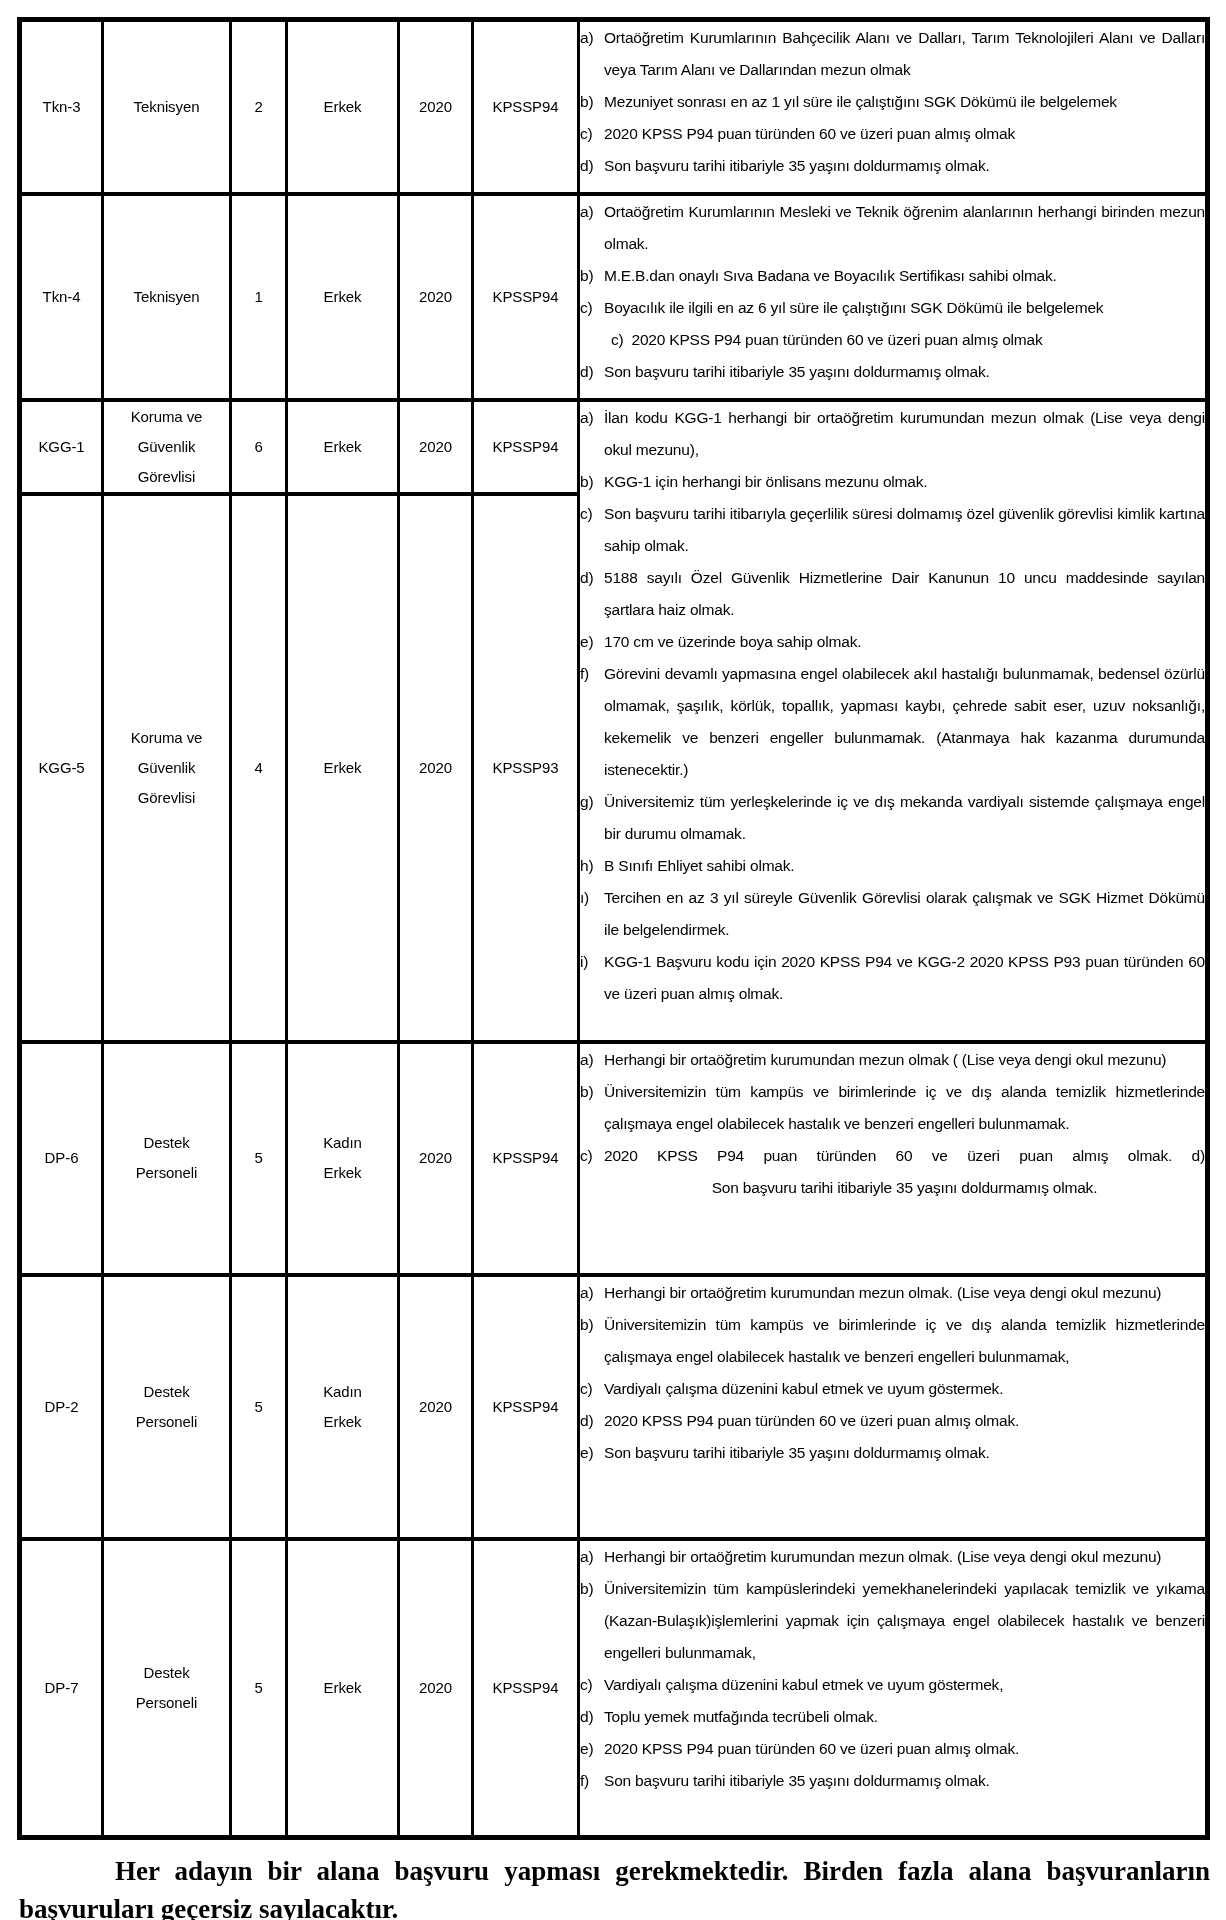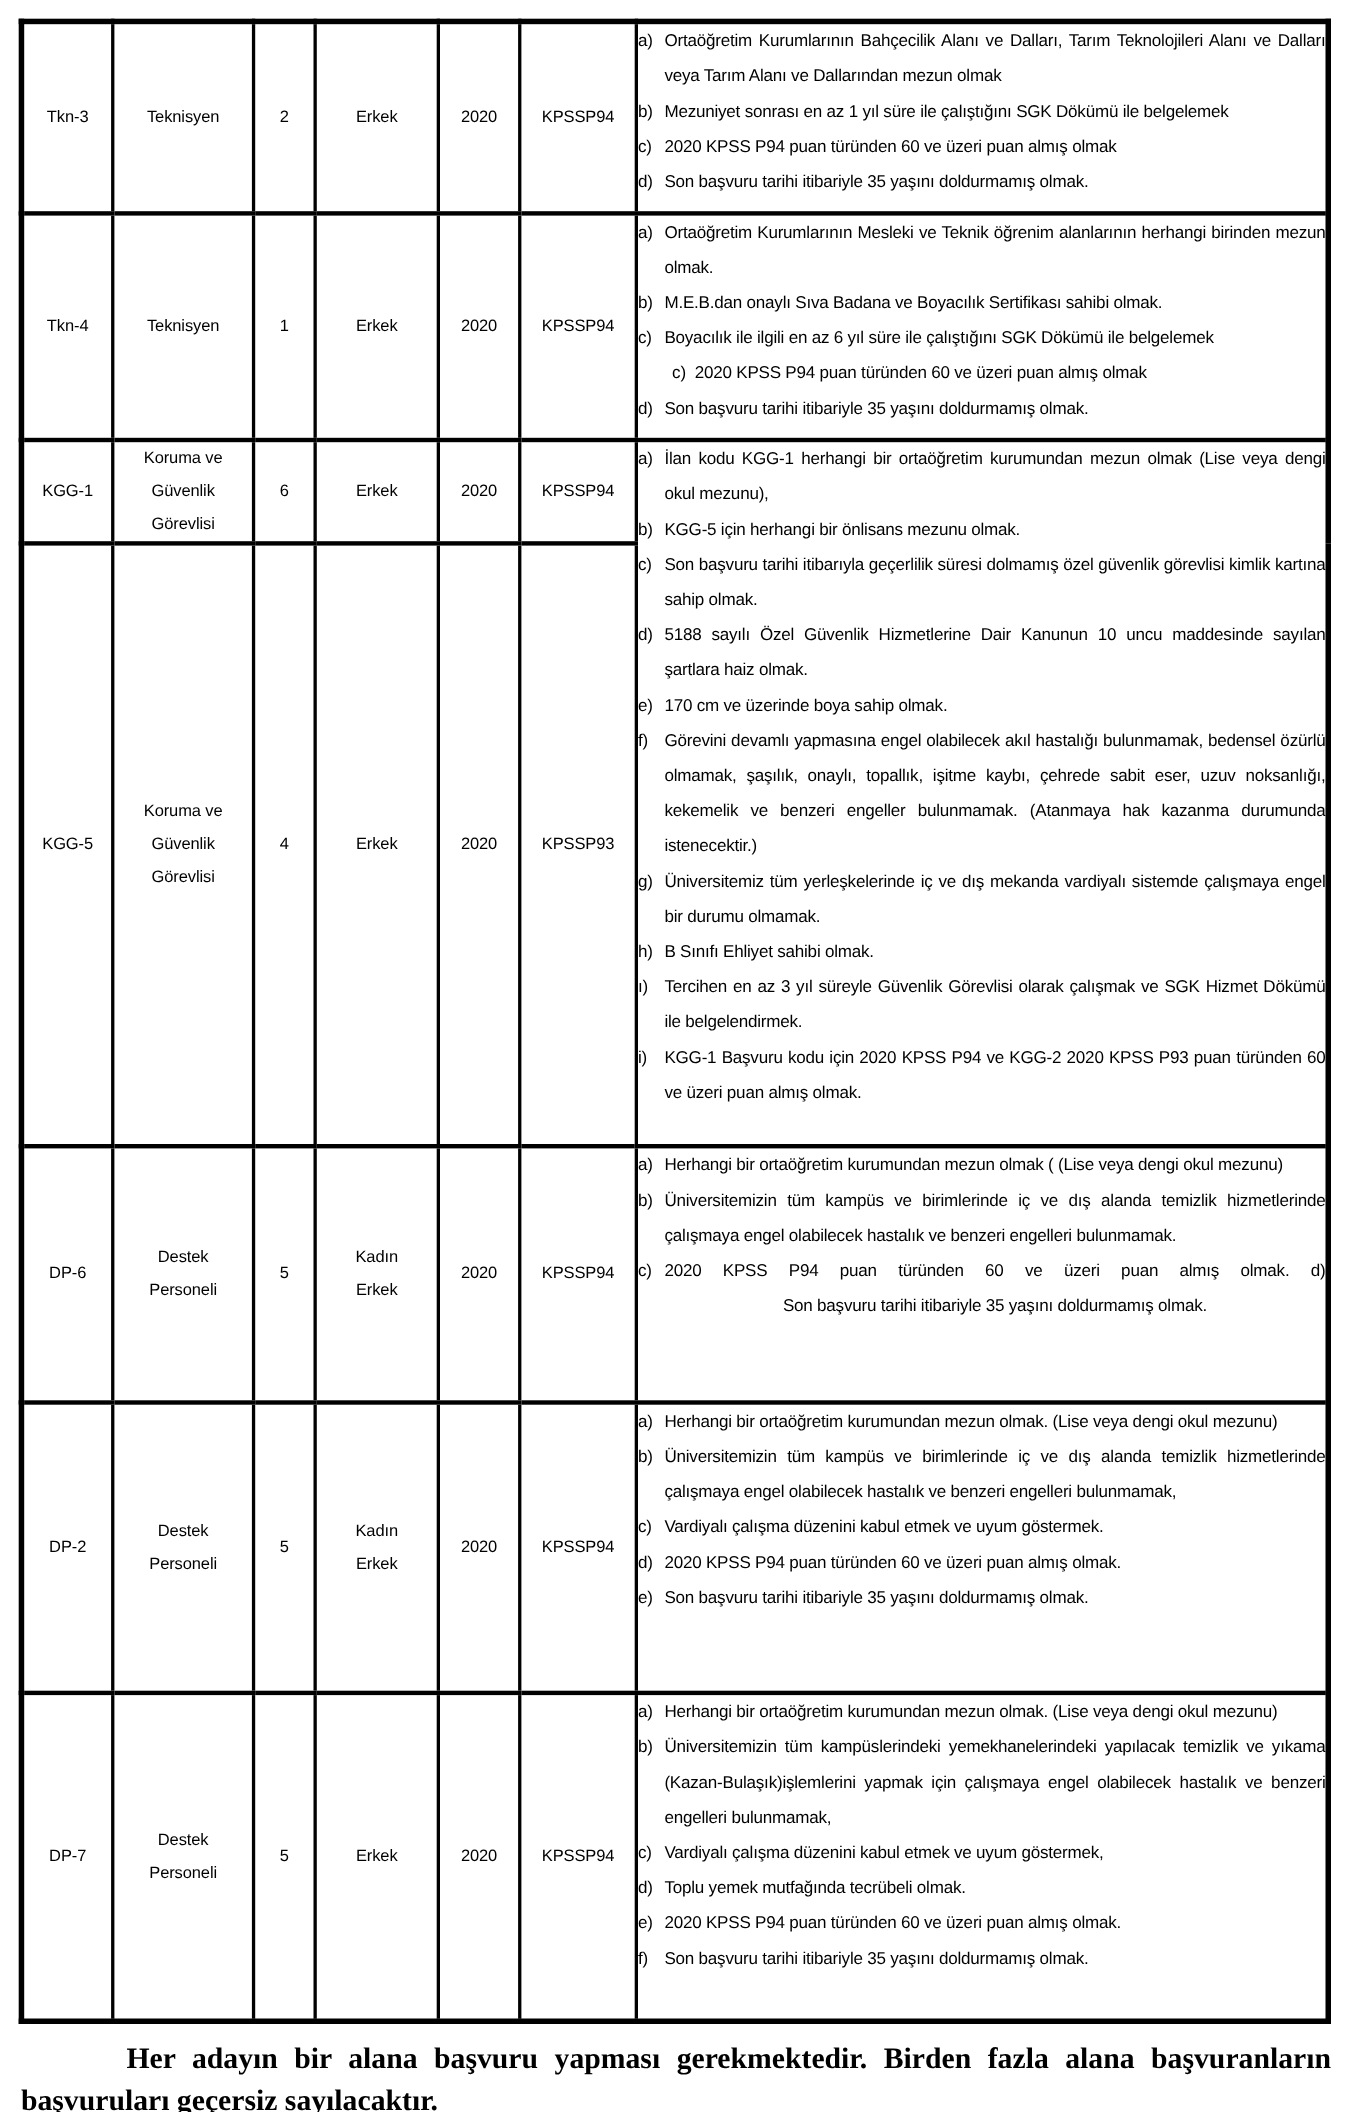--- a/index.html
+++ b/index.html
@@ -141,25 +141,25 @@
         <td class="lab">Koruma ve
 Güvenlik
 Görevlisi</td>
         <td class="lab">6</td>
         <td class="lab">Erkek</td>
         <td class="lab">2020</td>
         <td class="lab">KPSSP94</td>
         <td class="reqs" rowspan="2">
           <ul class="reqlist">
             <li class="req"><span class="marker">a)</span><span>İlan kodu KGG-1 herhangi bir ortaöğretim kurumundan mezun olmak (Lise veya dengi okul mezunu),</span></li>
-            <li class="req"><span class="marker">b)</span><span>KGG-5 için herhangi bir önlisans mezunu olmak.</span></li>
+            <li class="req"><span class="marker">b)</span><span>KGG-1 için herhangi bir önlisans mezunu olmak.</span></li>
             <li class="req"><span class="marker">c)</span><span>Son başvuru tarihi itibarıyla geçerlilik süresi dolmamış özel güvenlik görevlisi kimlik kartına sahip olmak.</span></li>
             <li class="req"><span class="marker">d)</span><span>5188 sayılı Özel Güvenlik Hizmetlerine Dair Kanunun 10 uncu maddesinde sayılan şartlara haiz olmak.</span></li>
             <li class="req"><span class="marker">e)</span><span>170 cm ve üzerinde boya sahip olmak.</span></li>
-            <li class="req"><span class="marker">f)</span><span>Görevini devamlı yapmasına engel olabilecek akıl hastalığı bulunmamak, bedensel özürlü olmamak, şaşılık, onaylı, topallık, işitme kaybı, çehrede sabit eser, uzuv noksanlığı, kekemelik ve benzeri engeller bulunmamak. (Atanmaya hak kazanma durumunda istenecektir.)</span></li>
+            <li class="req"><span class="marker">f)</span><span>Görevini devamlı yapmasına engel olabilecek akıl hastalığı bulunmamak, bedensel özürlü olmamak, şaşılık, körlük, topallık, yapması kaybı, çehrede sabit eser, uzuv noksanlığı, kekemelik ve benzeri engeller bulunmamak. (Atanmaya hak kazanma durumunda istenecektir.)</span></li>
             <li class="req"><span class="marker">g)</span><span>Üniversitemiz tüm yerleşkelerinde iç ve dış mekanda vardiyalı sistemde çalışmaya engel bir durumu olmamak.</span></li>
             <li class="req"><span class="marker">h)</span><span>B Sınıfı Ehliyet sahibi olmak.</span></li>
             <li class="req"><span class="marker">ı)</span><span>Tercihen en az 3 yıl süreyle Güvenlik Görevlisi olarak çalışmak ve SGK Hizmet Dökümü ile belgelendirmek.</span></li>
             <li class="req"><span class="marker">i)</span><span>KGG-1 Başvuru kodu için 2020 KPSS P94 ve KGG-2 2020 KPSS P93 puan türünden 60 ve üzeri puan almış olmak.</span></li>
           </ul>
         </td>
       </tr>
 
       <tr class="r3">
         <td class="lab">KGG-5</td>

